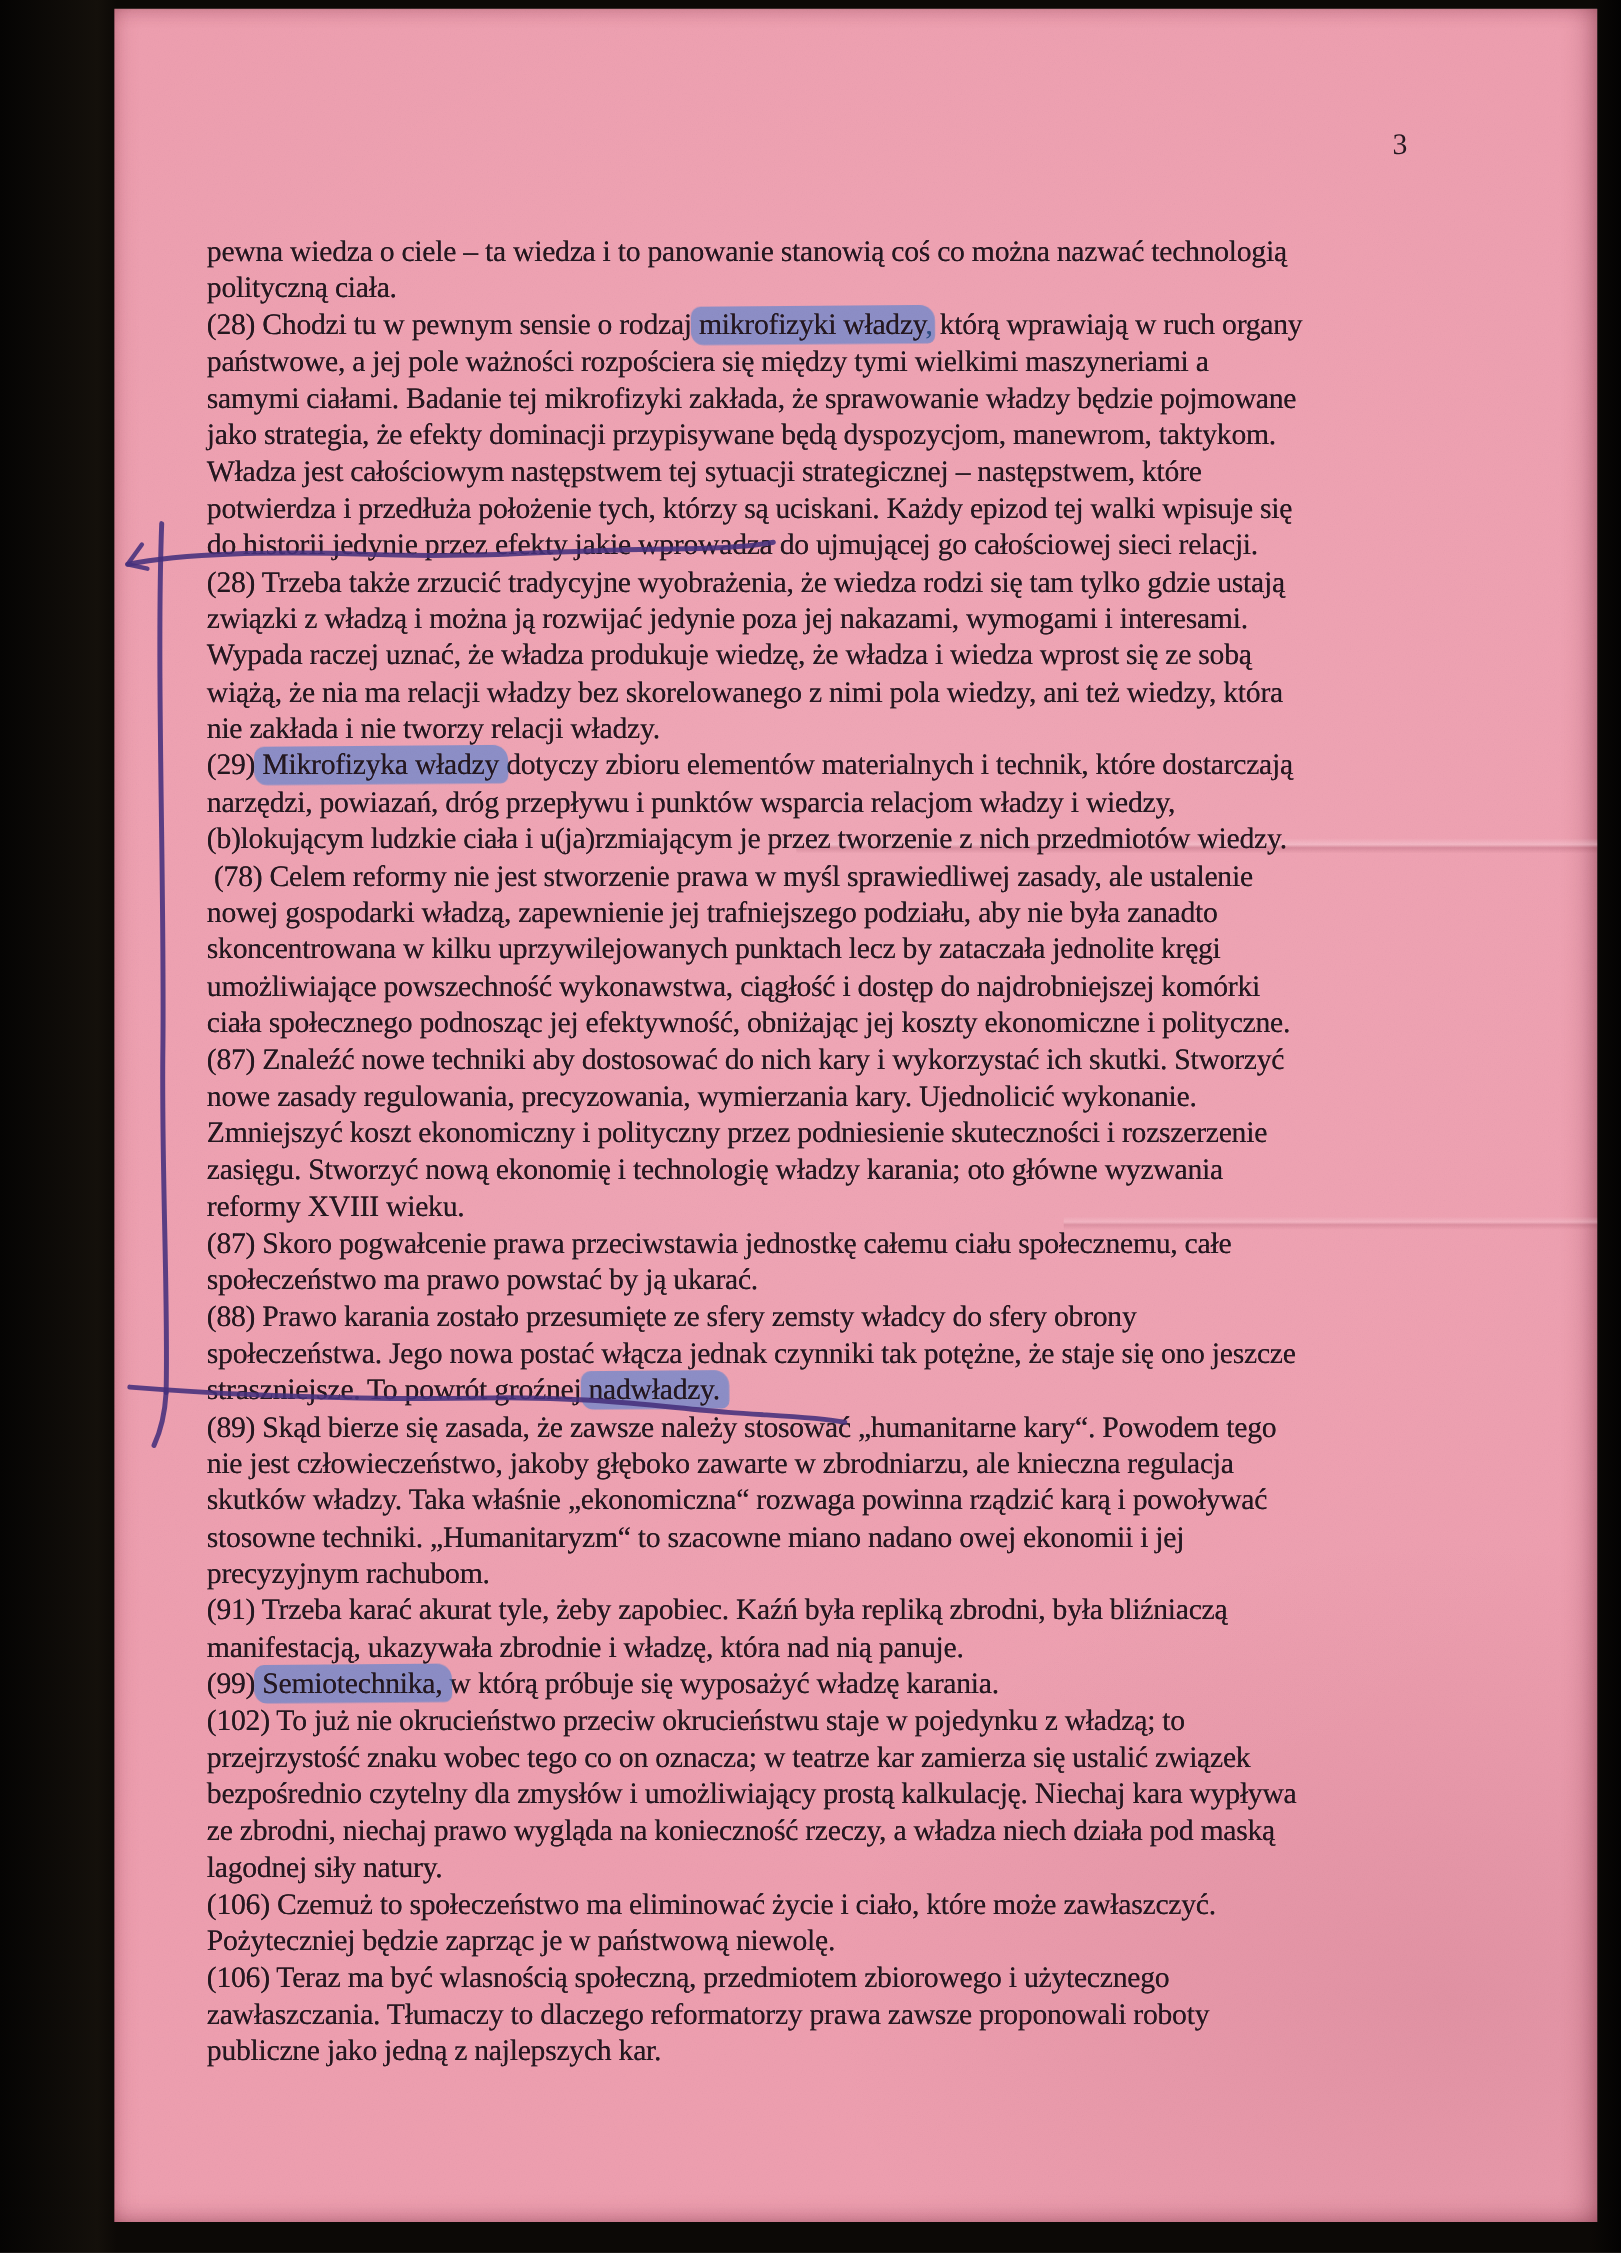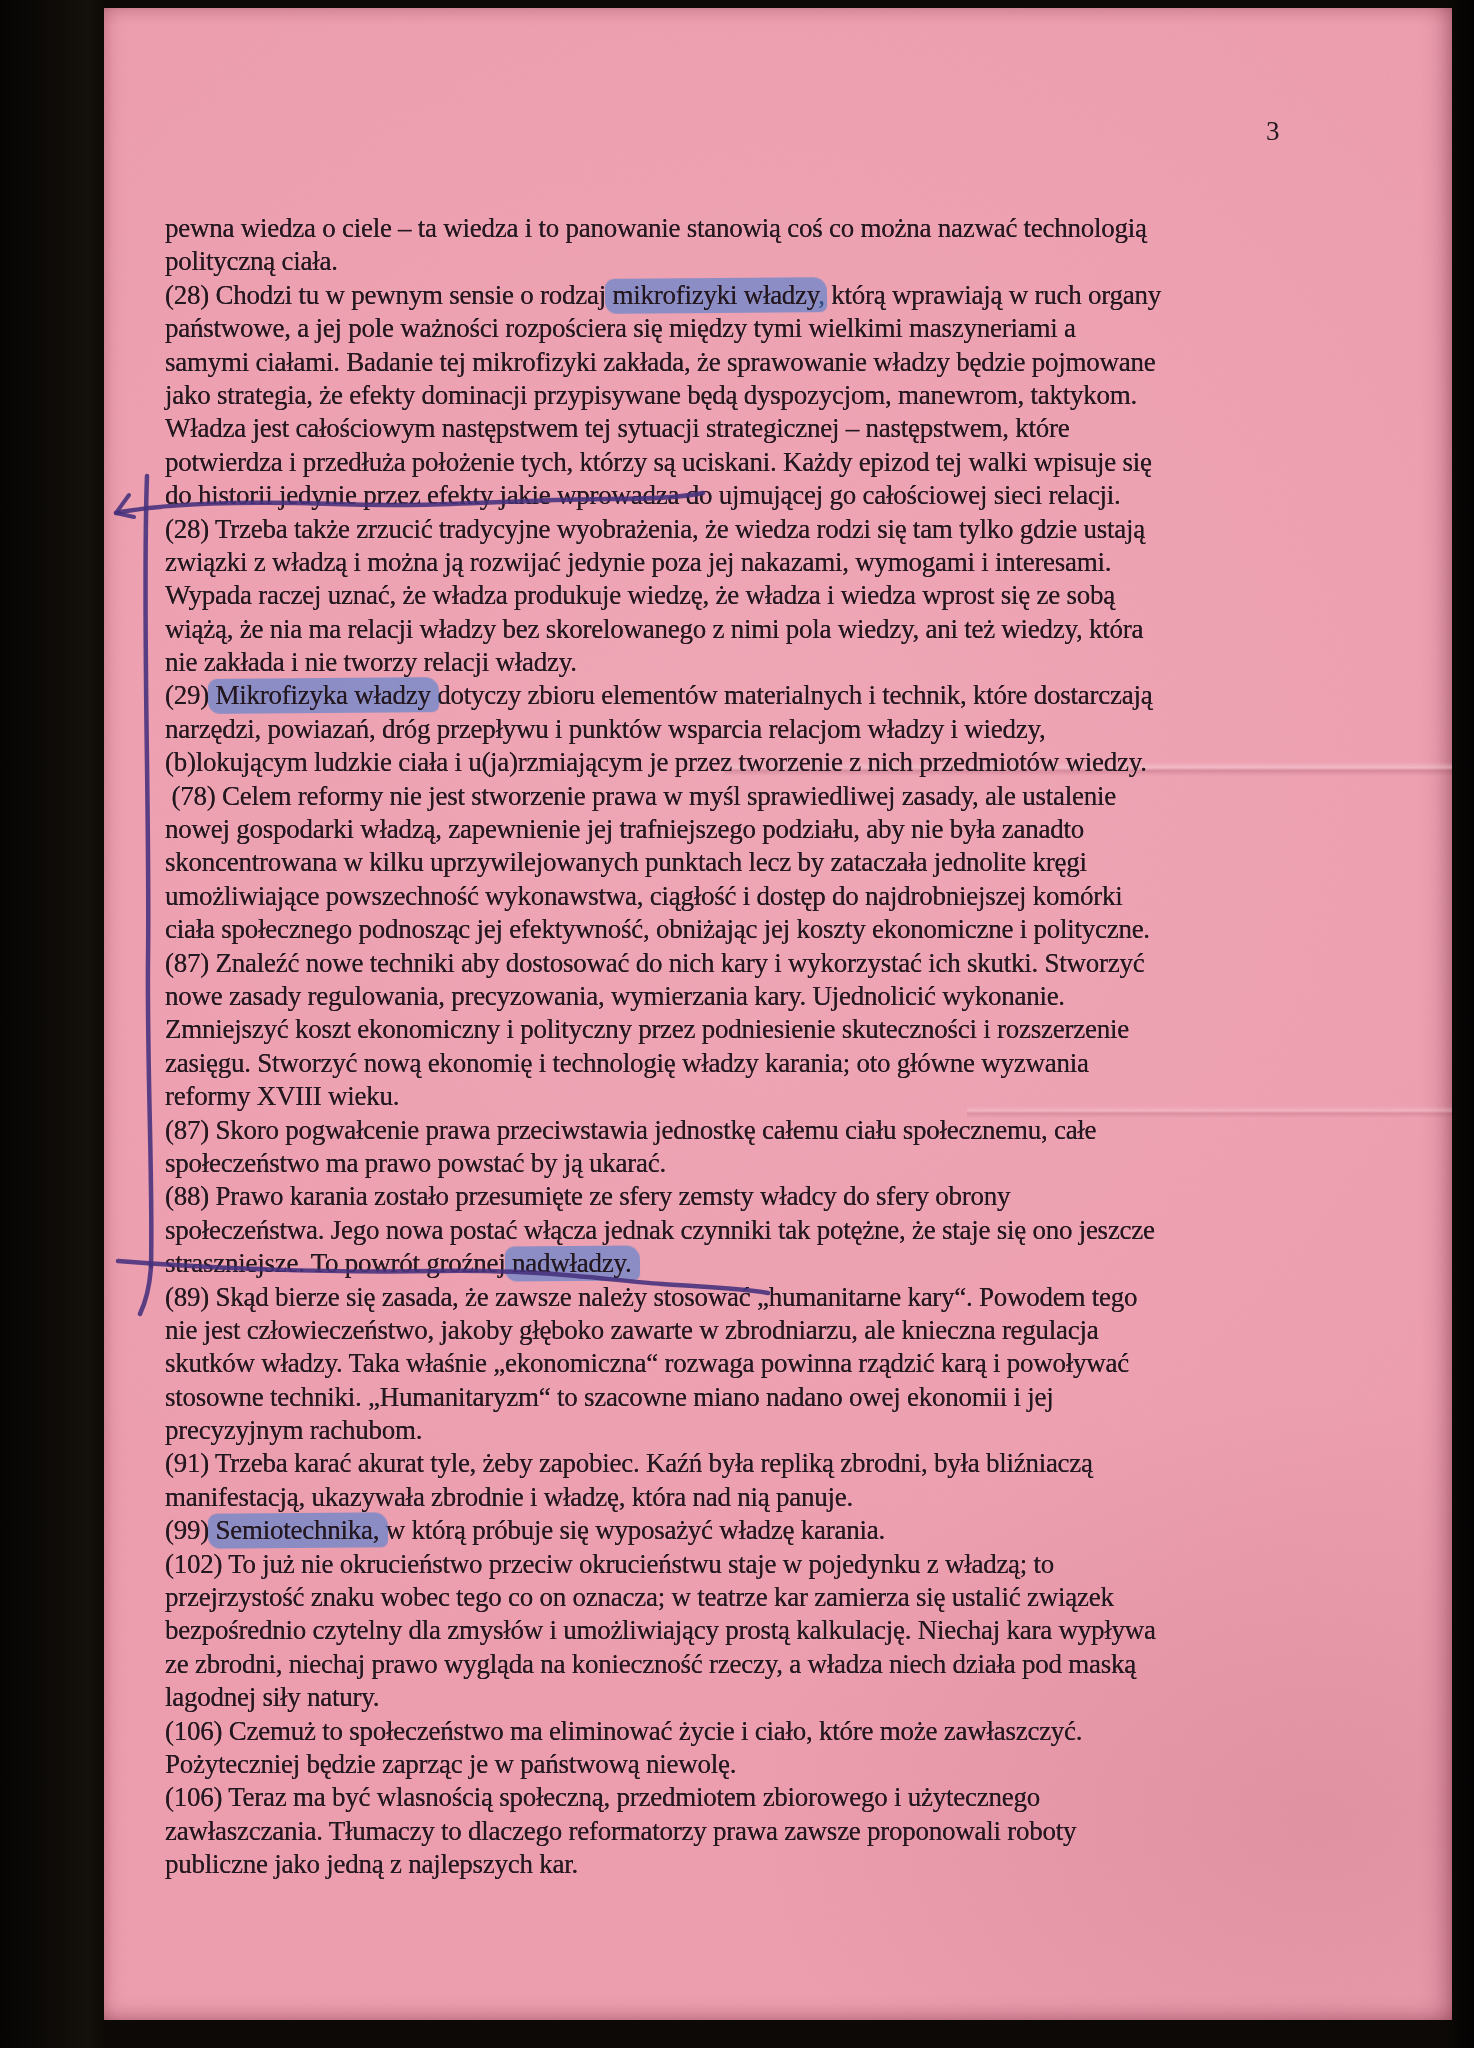--- a/index.html
+++ b/index.html
@@ -27,21 +27,21 @@
   .crease{position:absolute;pointer-events:none;}
   .crease.c1{left:46%;right:0;top:754px;height:14px;background:
     linear-gradient(180deg,rgba(0,0,0,0),rgba(255,238,243,.30) 40%,rgba(115,35,55,.18) 62%,rgba(0,0,0,0));}
   .crease.c2{left:64%;right:0;top:1098px;height:12px;background:
     linear-gradient(180deg,rgba(0,0,0,0),rgba(255,238,243,.24) 40%,rgba(115,35,55,.14) 62%,rgba(0,0,0,0));}
   .page-number{
     position:absolute;left:1162px;top:108px;
     font-size:27px;color:var(--ink,#241820);letter-spacing:.5px;
   }
   .text-block{
-    position:absolute;left:61px;top:204px;width:1215px;
+    position:absolute;left:84px;top:204px;width:1215px;
     font-size:27px;line-height:33.4px;color:var(--ink,#241820);
     white-space:pre;letter-spacing:-0.25px;
     text-shadow:0 0 .6px rgba(30,15,22,.85);
   }
   .line{height:33.4px;}
   .hl{position:relative;z-index:0;}
   .hl::before{
     content:"";position:absolute;left:-7px;right:-9px;top:-2px;bottom:-3px;
     background:var(--hl,rgba(60,125,215,.55));
     mix-blend-mode:multiply;border-radius:9px 14px 7px 12px;

